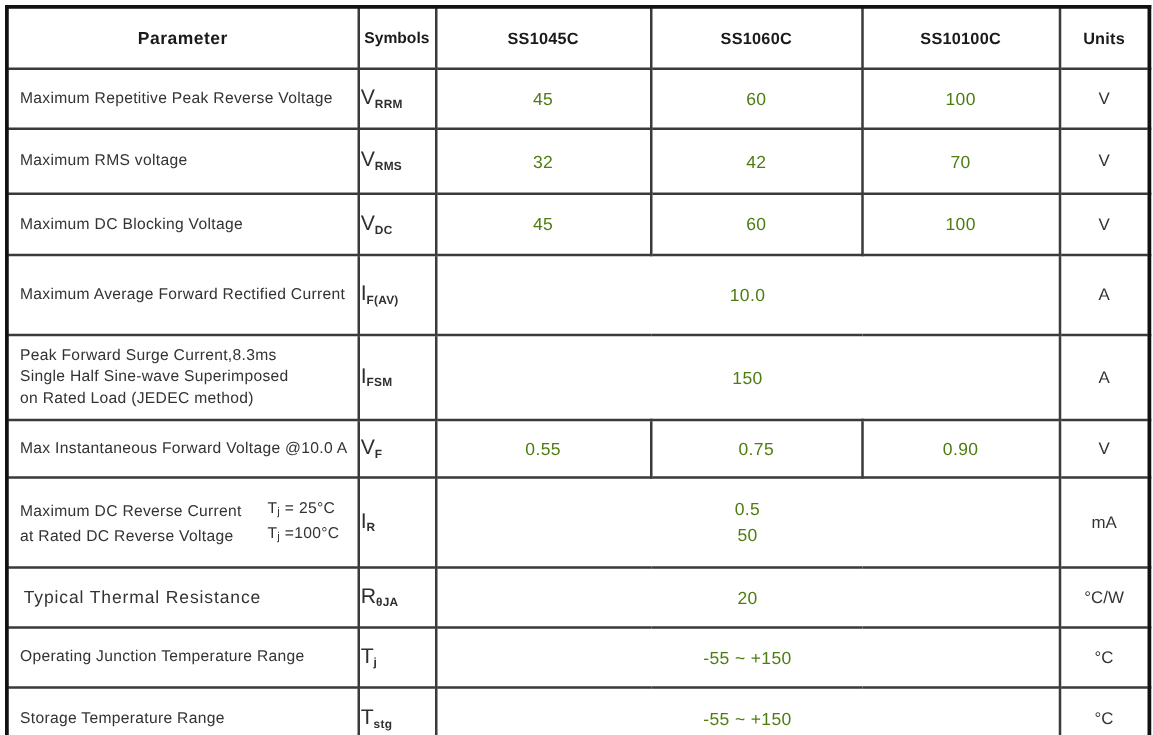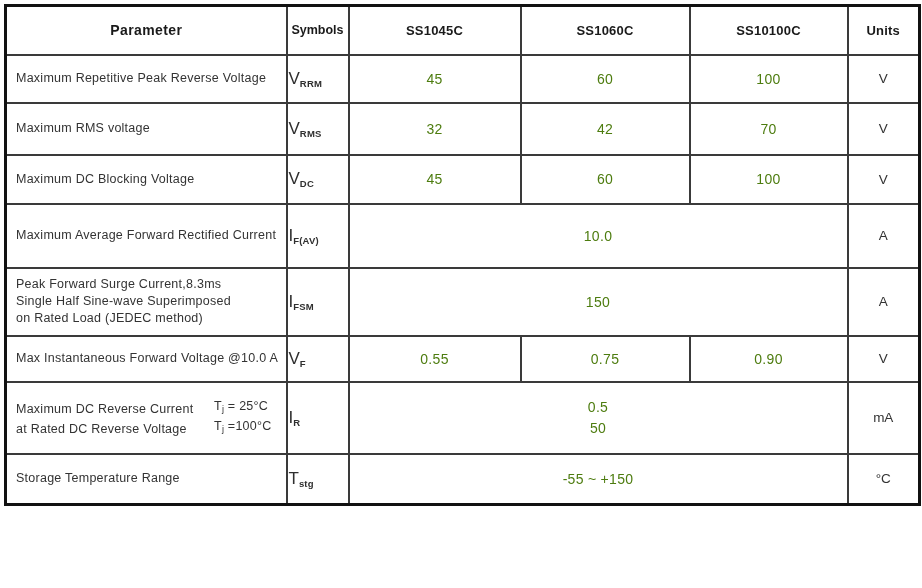--- a/index.html
+++ b/index.html
@@ -174,21 +174,33 @@
         </span>
       </td>
       <td class="sym"><span>I</span><sub>R</sub></td>
       <td class="val" colspan="3">
         <span class="stack-line">0.5</span>
         <span class="stack-line">50</span>
       </td>
       <td class="unit">mA</td>
     </tr>
 
-
+    <tr style="height:48px" class="row-thermal">
+      <td class="param">Typical Thermal Resistance</td>
+      <td class="sym"><span>R</span><sub>θJA</sub></td>
+      <td class="val" colspan="3">20</td>
+      <td class="unit">°C/W</td>
+    </tr>
+
+    <tr style="height:48px">
+      <td class="param">Operating Junction Temperature Range</td>
+      <td class="sym"><span>T</span><sub>j</sub></td>
+      <td class="val" colspan="3">-55 ~ +150</td>
+      <td class="unit">°C</td>
+    </tr>
 
     <tr style="height:51px">
       <td class="param">Storage Temperature Range</td>
       <td class="sym"><span>T</span><sub>stg</sub></td>
       <td class="val" colspan="3">-55 ~ +150</td>
       <td class="unit">°C</td>
     </tr>
 
   </tbody>
     </table>

